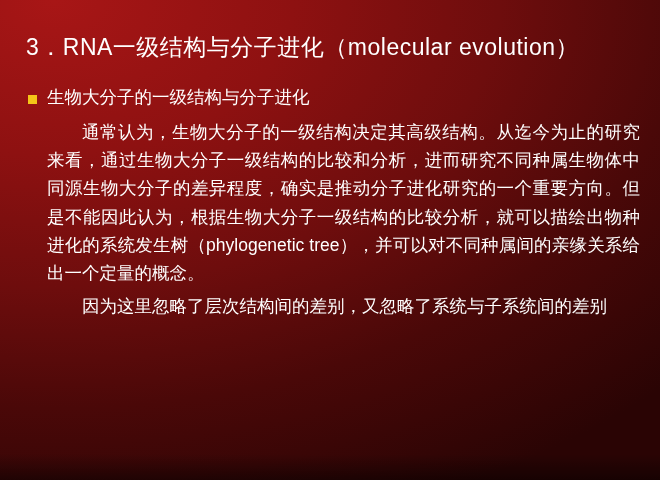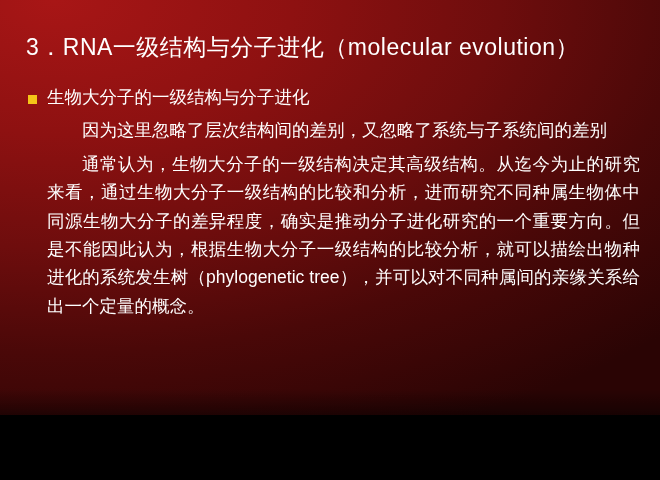--- a/index.html
+++ b/index.html
@@ -9,21 +9,21 @@
   body {
     width: 660px;
     height: 480px;
     overflow: hidden;
     font-family: "Liberation Sans", sans-serif;
     background: #000;
   }
   .slide {
     position: relative;
     width: 660px;
-    height: 415px;
+    height: 480px;
     box-sizing: border-box;
     background:
       radial-gradient(ellipse 130% 115% at 8% 0%, #a81616 0%, #8e1111 28%, #6e0d0d 52%, #4a0808 74%, #2a0404 100%);
     overflow: hidden;
   }
   .slide::after {
     content: "";
     position: absolute;
     left: 0;
     right: 0;
@@ -92,19 +92,19 @@
   <div class="title">3．RNA一级结构与分子进化（molecular evolution）</div>
 
   <div class="body">
 
 
     <div class="bullet-row">
       <span class="bullet-marker"></span>
       <span class="bullet-text">生物大分子的一级结构与分子进化</span>
     </div>
 
+    <div class="para">通常认为，生物大分子的一级结构决定其高级结构。从迄今为止的研究来看，通过生物大分子一级结构的比较和分析，进而研究不同种属生物体中同源生物大分子的差异程度，确实是推动分子进化研究的一个重要方向。但是不能因此认为，根据生物大分子一级结构的比较分析，就可以描绘出物种进化的系统发生树（phylogenetic tree），并可以对不同种属间的亲缘关系给出一个定量的概念。</div>
+
     <div class="para tight">因为这里忽略了层次结构间的差别，又忽略了系统与子系统间的差别</div>
-
-    <div class="para">通常认为，生物大分子的一级结构决定其高级结构。从迄今为止的研究来看，通过生物大分子一级结构的比较和分析，进而研究不同种属生物体中同源生物大分子的差异程度，确实是推动分子进化研究的一个重要方向。但是不能因此认为，根据生物大分子一级结构的比较分析，就可以描绘出物种进化的系统发生树（phylogenetic tree），并可以对不同种属间的亲缘关系给出一个定量的概念。</div>
 
   </div>
 
 </div>
 
 </body></html>

